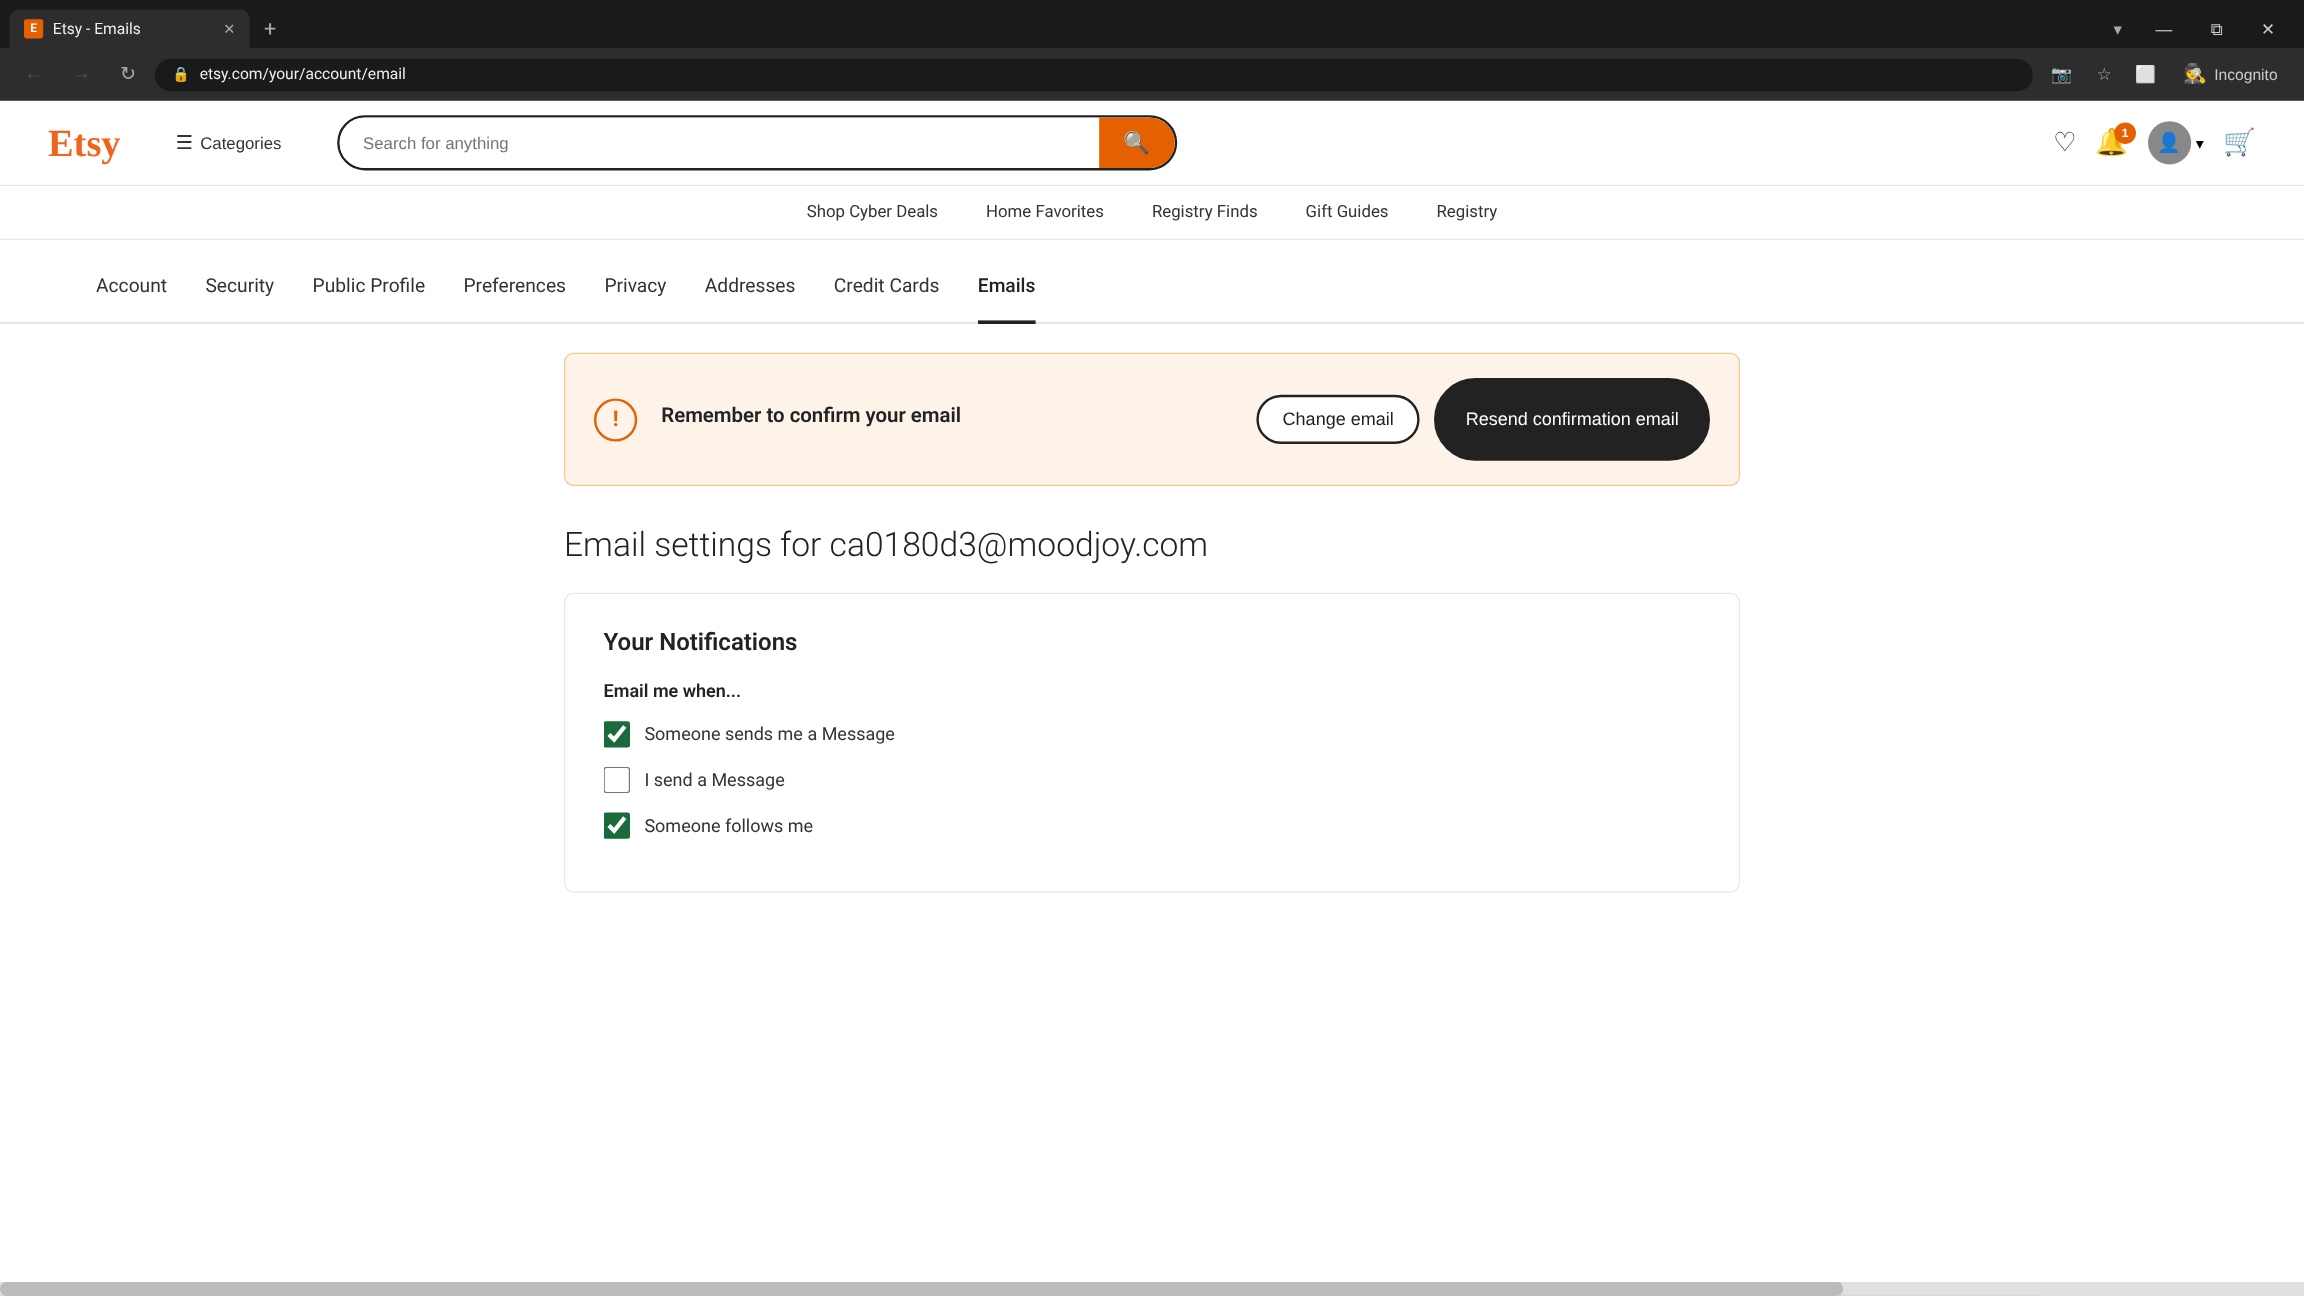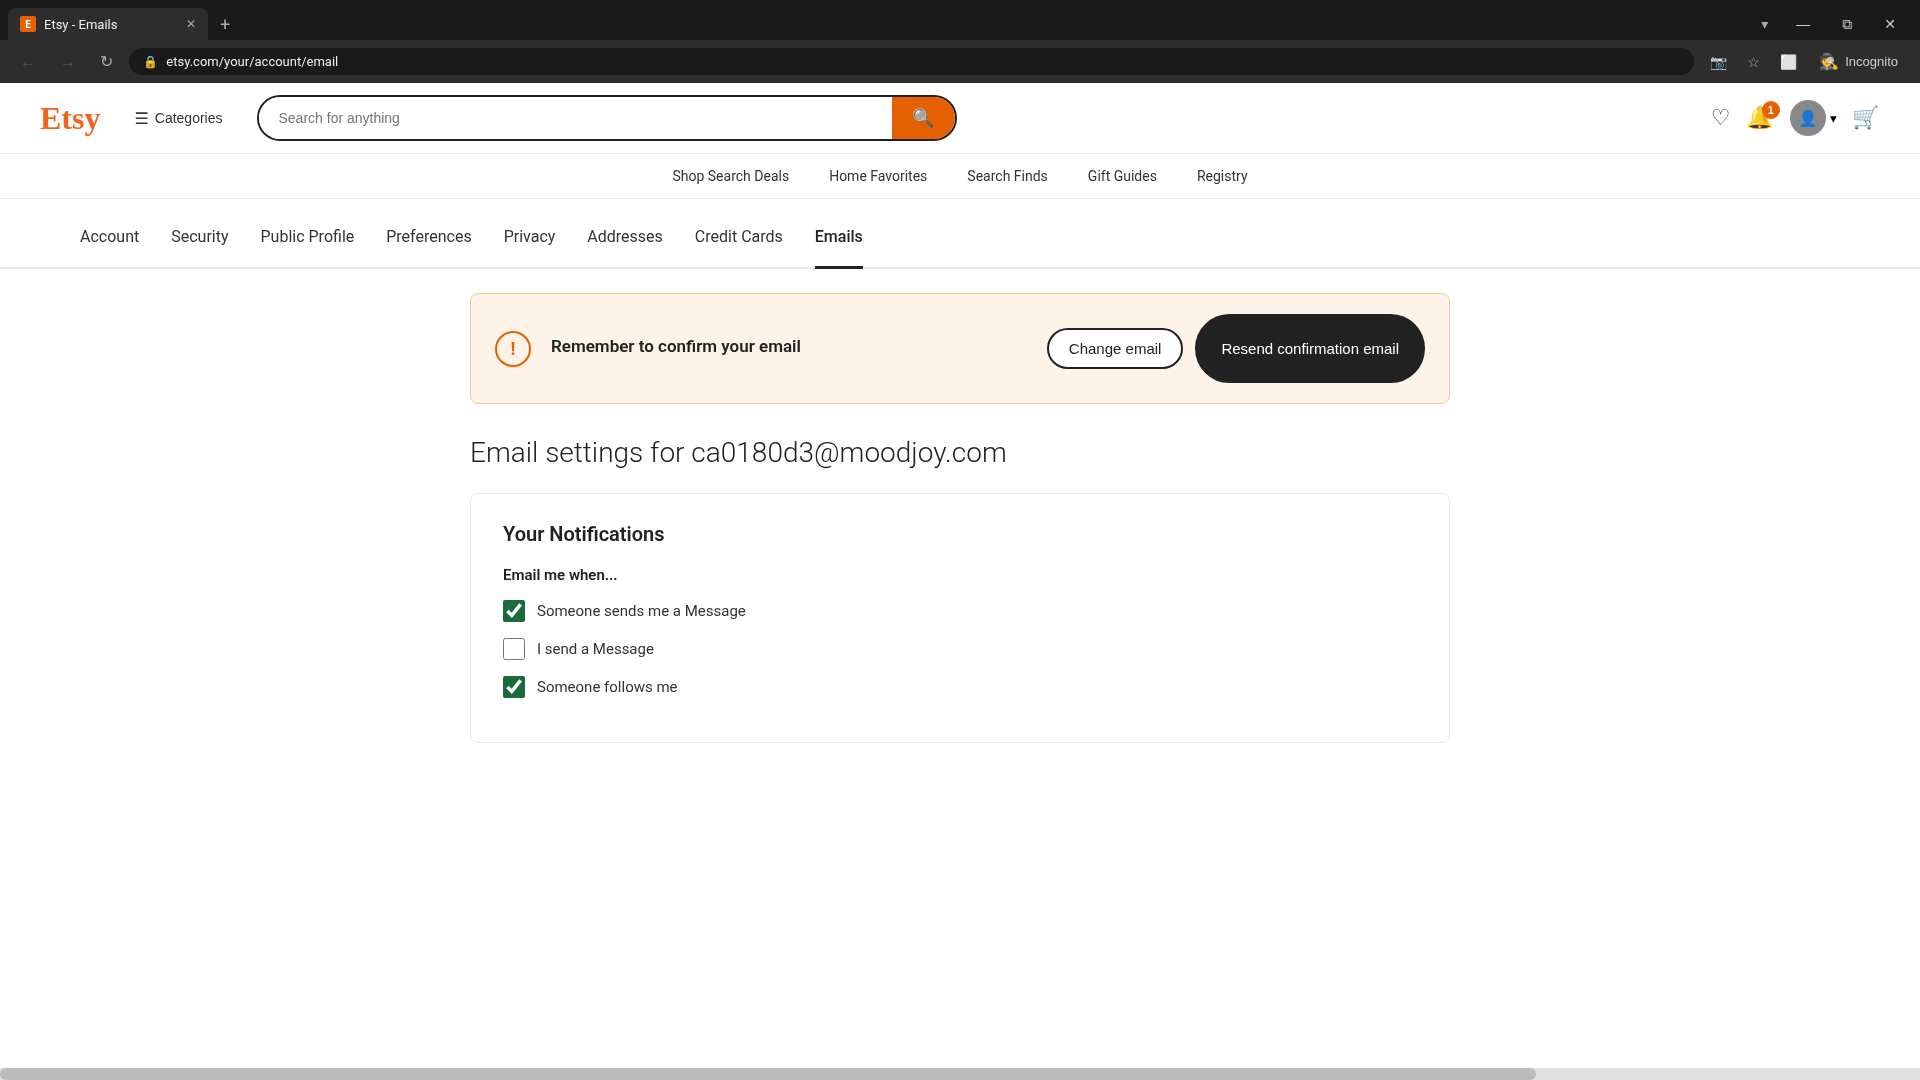--- a/index.html
+++ b/index.html
@@ -24,21 +24,21 @@
     .lock-icon { color: #aaa; font-size: 12px; }
     .address-text { color: #eee; font-size: 13px; flex: 1; }
     .toolbar-icons { display: flex; gap: 4px; align-items: center; }
     .toolbar-icon-btn { background: none; border: none; color: #aaa; font-size: 14px; cursor: pointer; padding: 4px 8px; border-radius: 4px; }
     .incognito-btn { display: flex; align-items: center; gap: 6px; background: none; border: none; color: #ccc; font-size: 13px; cursor: pointer; padding: 4px 10px; border-radius: 4px; }
 
     
     .page { background: #fff; min-height: calc(1080px - 80px); }
 
     
-    .site-header { display: flex; align-items: center; padding: 12px 40px; border-bottom: 1px solid #e8e8e8; gap: 24px; }
+    .site-header { display: flex; align-items: center; padding: 12px 40px; border-bottom: 1px solid #e8e8e8; gap: 36px; }
     .logo { display: flex; align-items: center; }
     .logo-text { font-size: 32px; font-weight: bold; color: #f1641e; font-family: Georgia, serif; }
     .categories-btn { display: flex; align-items: center; gap: 6px; background: none; border: none; cursor: pointer; font-size: 14px; color: #333; padding: 6px 10px; }
     .search-bar { flex: 1; display: flex; border: 2px solid #222; border-radius: 40px; overflow: hidden; max-width: 700px; }
     .search-input { flex: 1; border: none; outline: none; padding: 10px 20px; font-size: 14px; color: #666; }
     .search-btn { background: #e56000; border: none; padding: 10px 20px; cursor: pointer; color: white; font-size: 18px; }
     .header-icons { display: flex; align-items: center; gap: 16px; margin-left: auto; }
     .header-icon-btn { background: none; border: none; cursor: pointer; font-size: 22px; color: #333; position: relative; }
     .badge { position: absolute; top: -4px; right: -6px; background: #e56000; color: white; border-radius: 50%; width: 18px; height: 18px; font-size: 10px; display: flex; align-items: center; justify-content: center; font-weight: bold; }
     .user-btn { display: flex; align-items: center; gap: 4px; background: none; border: none; cursor: pointer; }
@@ -153,23 +153,23 @@
         </div>
         <span>▾</span>
       </button>
       <button class="header-icon-btn">
         <span>🛒</span>
       </button>
     </div>
   </div>
 
   <div class="nav-links">
-    <a class="nav-link">Shop Search Deals</a>
+    <a class="nav-link">Shop Cyber Deals</a>
     <a class="nav-link">Home Favorites</a>
-    <a class="nav-link">Search Finds</a>
+    <a class="nav-link">Registry Finds</a>
     <a class="nav-link">Gift Guides</a>
     <a class="nav-link">Registry</a>
   </div>
 
   <div class="account-tabs">
     <a class="account-tab">Account</a>
     <a class="account-tab">Security</a>
     <a class="account-tab">Public Profile</a>
     <a class="account-tab">Preferences</a>
     <a class="account-tab">Privacy</a>

